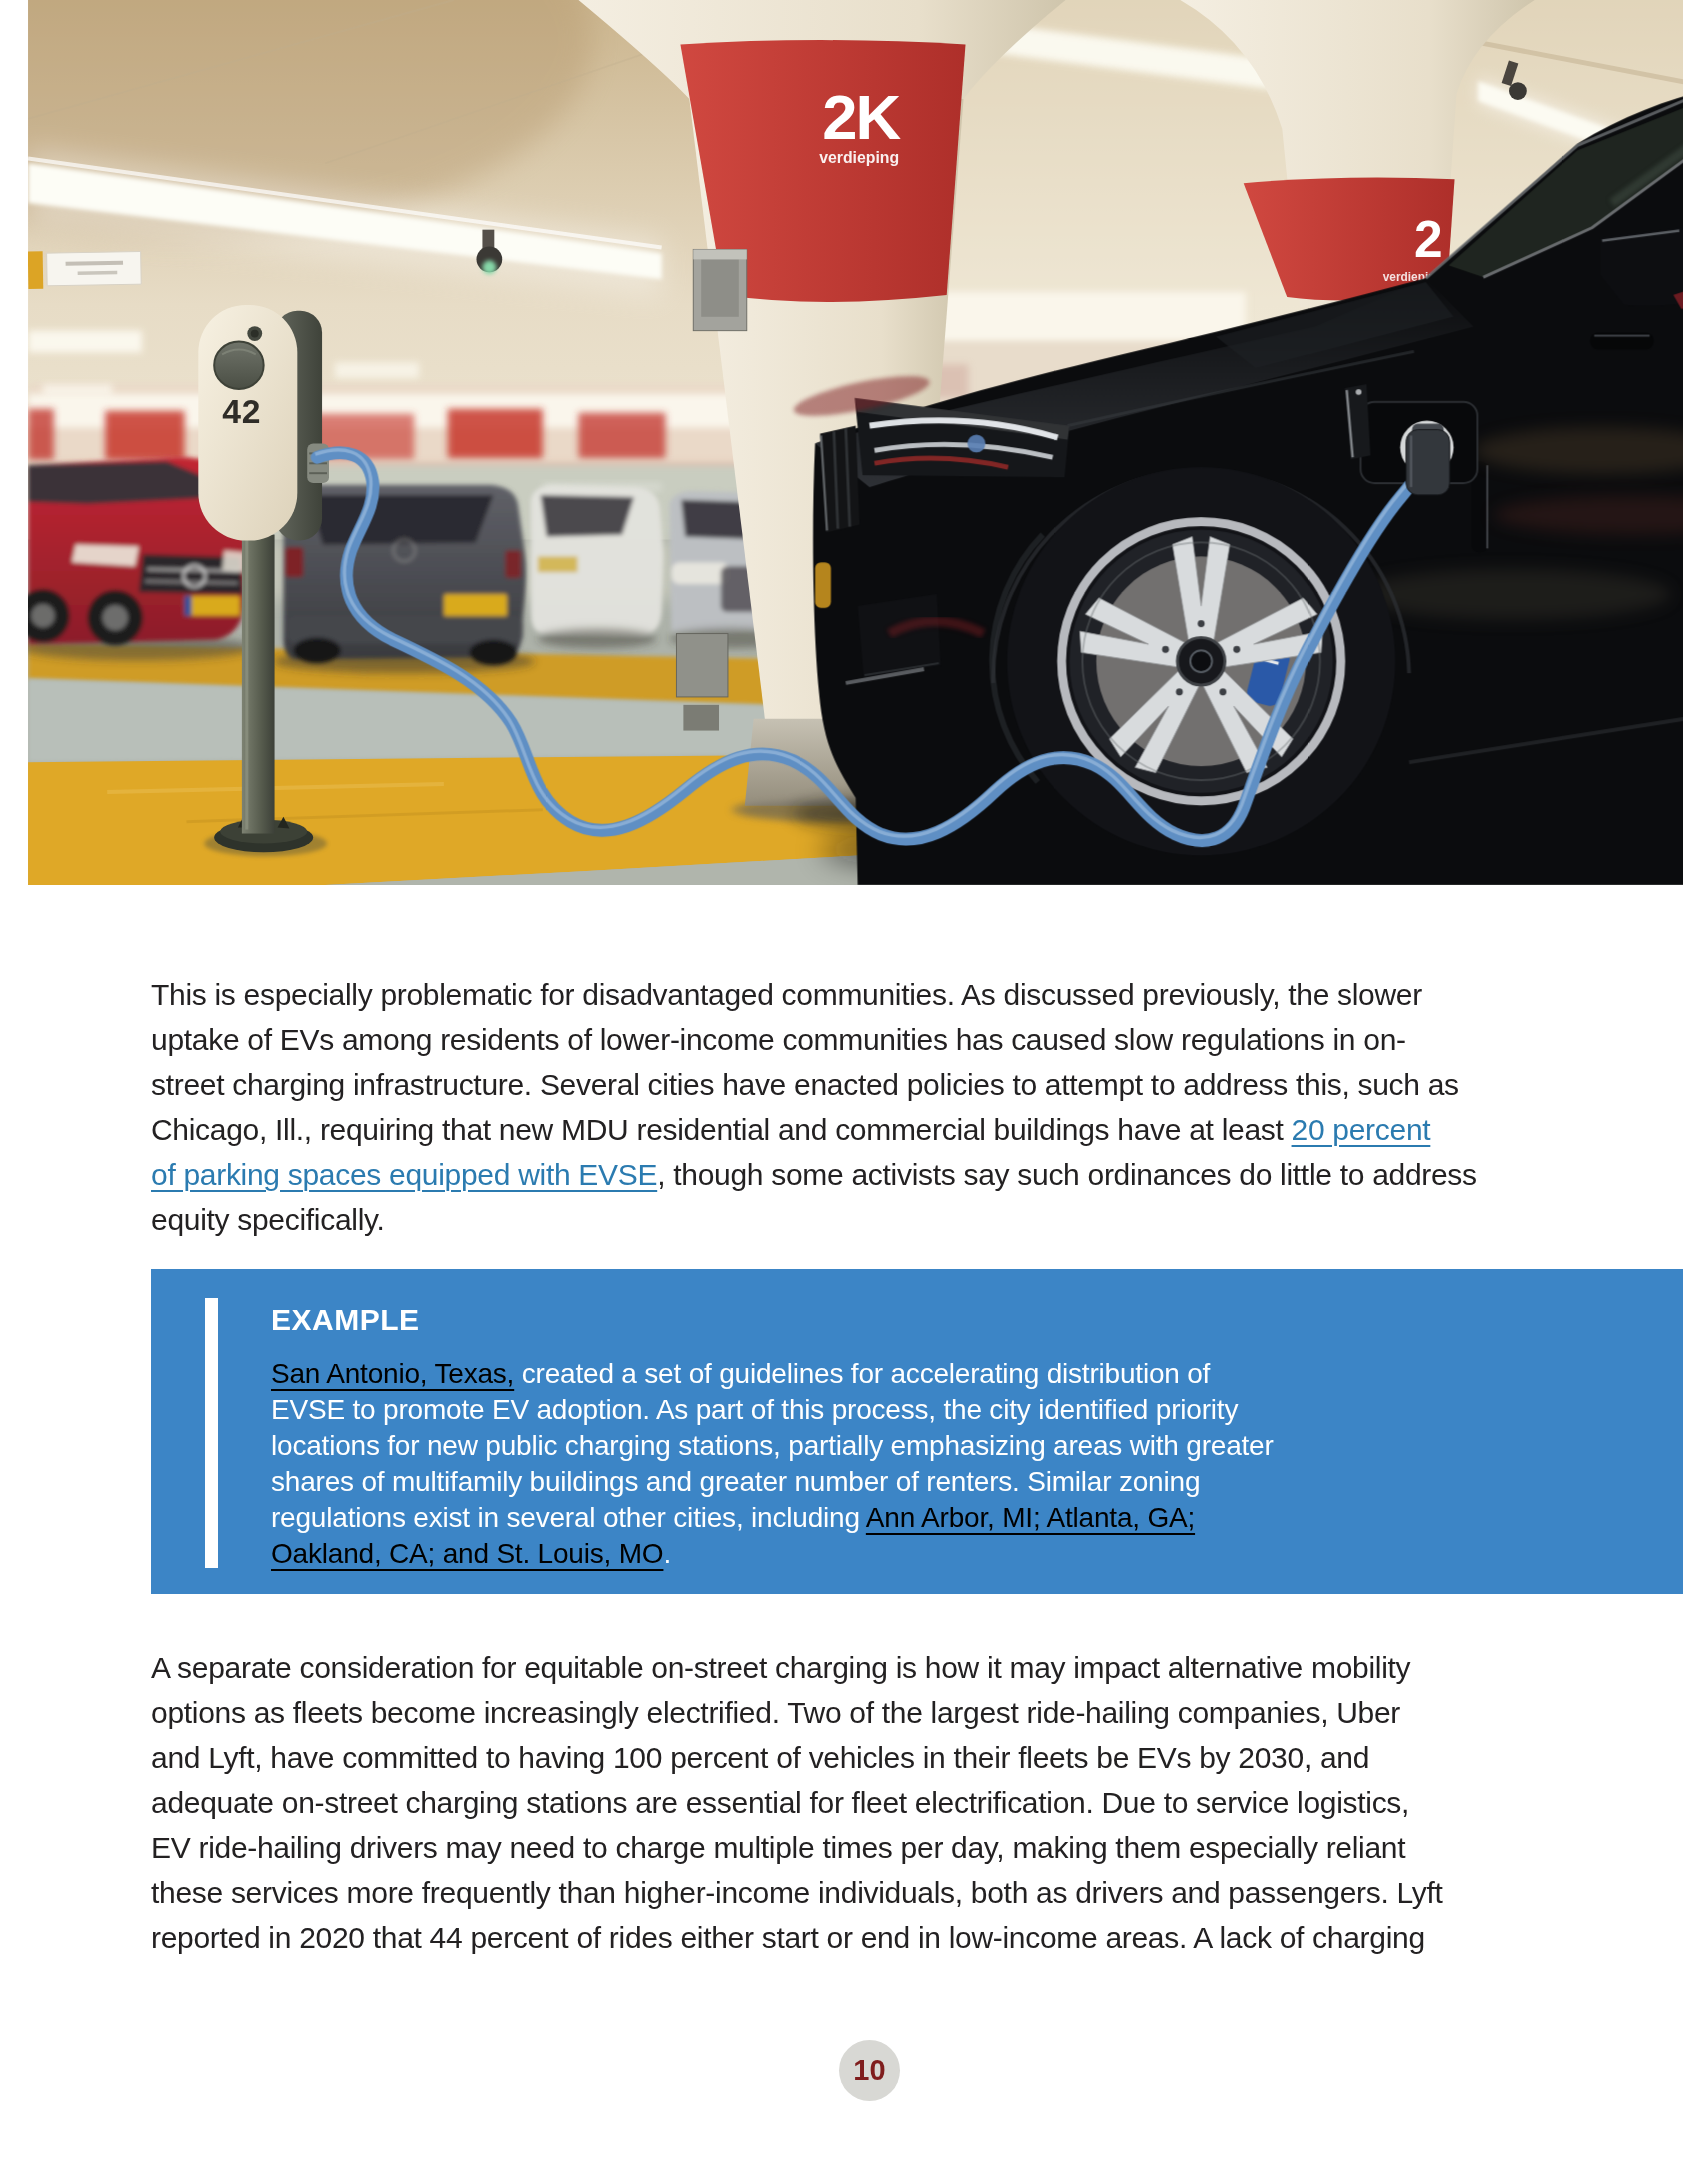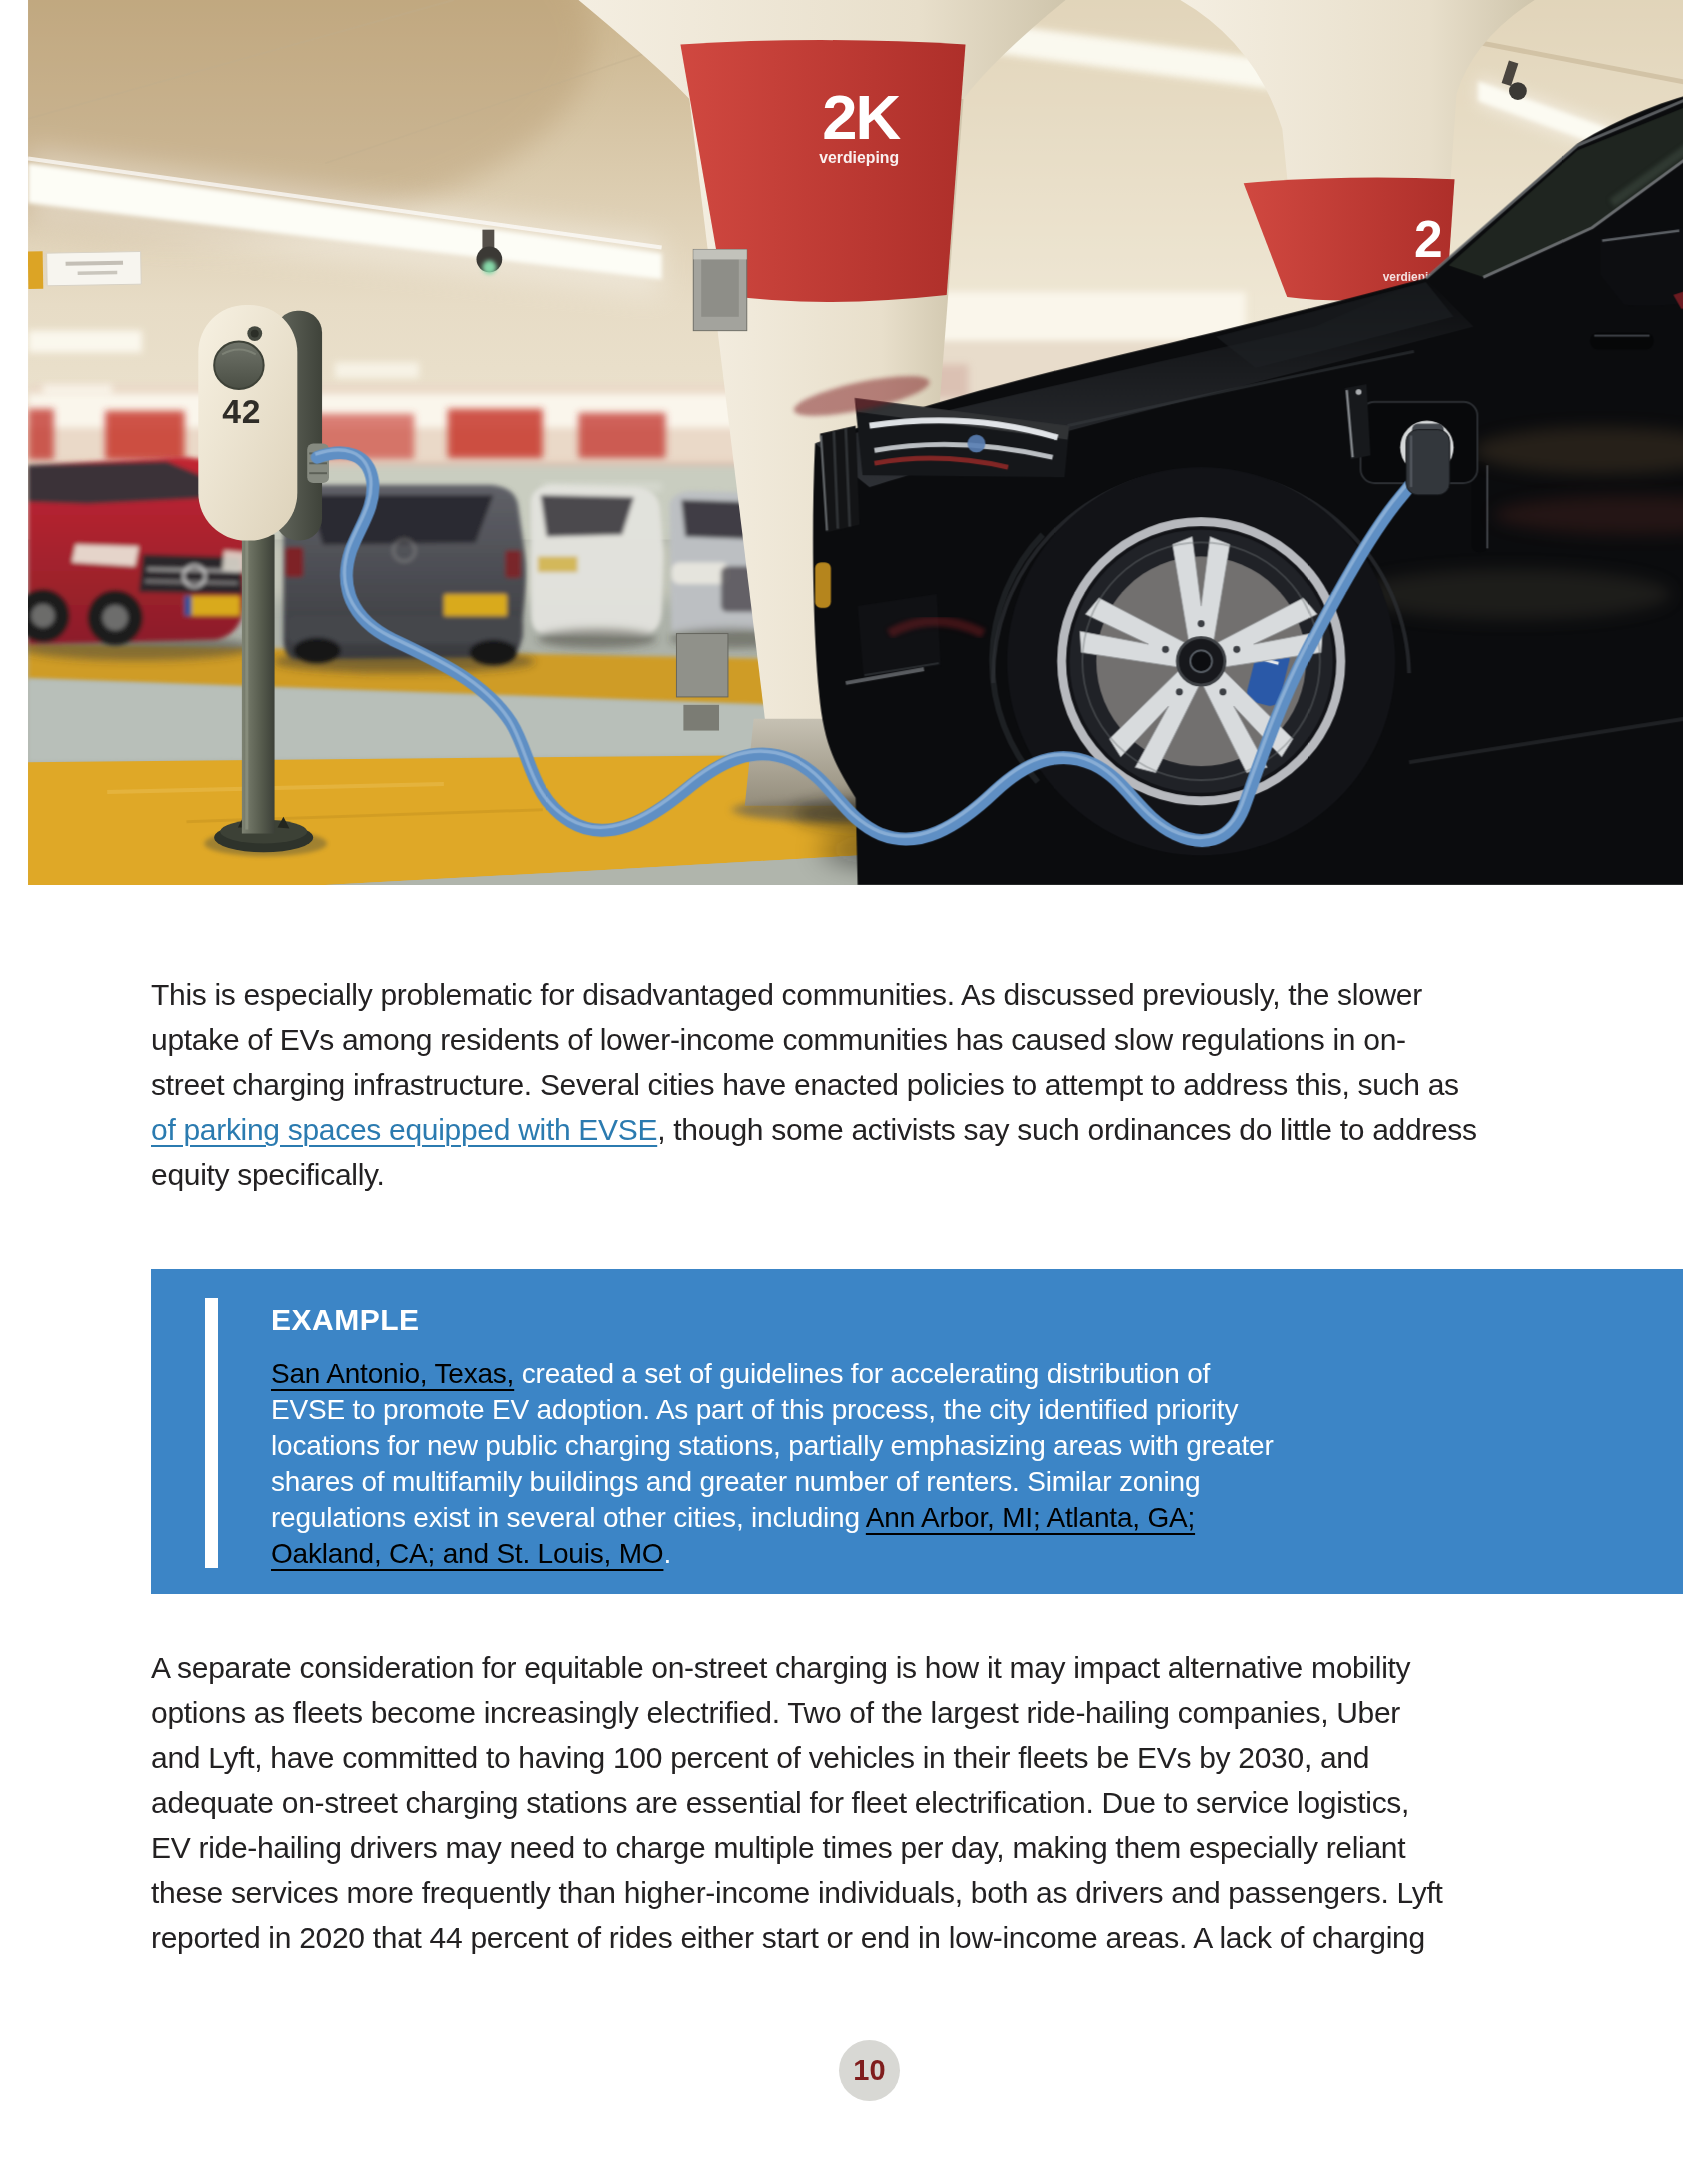--- a/index.html
+++ b/index.html
@@ -365,20 +365,21 @@
         <rect x="1392" y="434" width="44" height="66" rx="12" fill="#33373c" stroke="#15171a"></rect>
         <line x1="1397" y1="440" x2="1397" y2="492" stroke="#5a5f66" stroke-width="2.5" opacity="0.8"></line>
       </g>
     </svg>
   </div>
 
   <div class="para" id="p1">
     <div><span>This is especially problematic for disadvantaged communities. As discussed previously, the slower</span></div>
     <div><span>uptake of EVs among residents of lower-income communities has caused slow regulations in on-</span></div>
     <div><span>street charging infrastructure. Several cities have enacted policies to attempt to address this, such as</span></div>
+    <div><span>Chicago, Ill., requiring that new MDU residential and commercial buildings have at least </span><span class="blnk">20 percent</span></div>
     <div><span class="blnk">of parking spaces equipped with EVSE</span><span>, though some activists say such ordinances do little to address</span></div>
     <div><span>equity specifically.</span></div>
   </div>
 
   <div class="exbox">
     <div class="exbar"></div>
     <div class="extitle">EXAMPLE</div>
     <div class="extext">
       <div><span class="wlnk">San Antonio, Texas,</span><span> created a set of guidelines for accelerating distribution of</span></div>
       <div><span>EVSE to promote EV adoption. As part of this process, the city identified priority</span></div>

